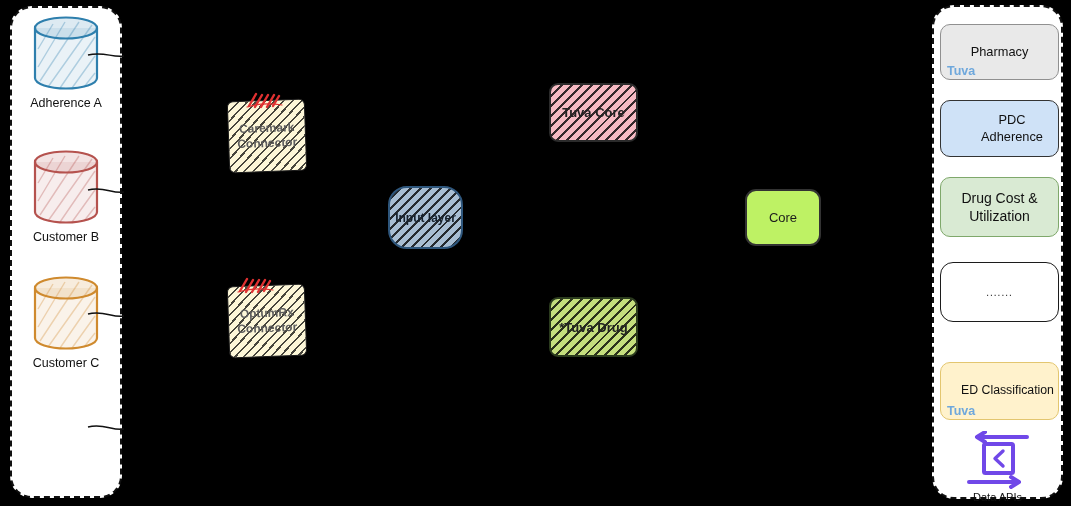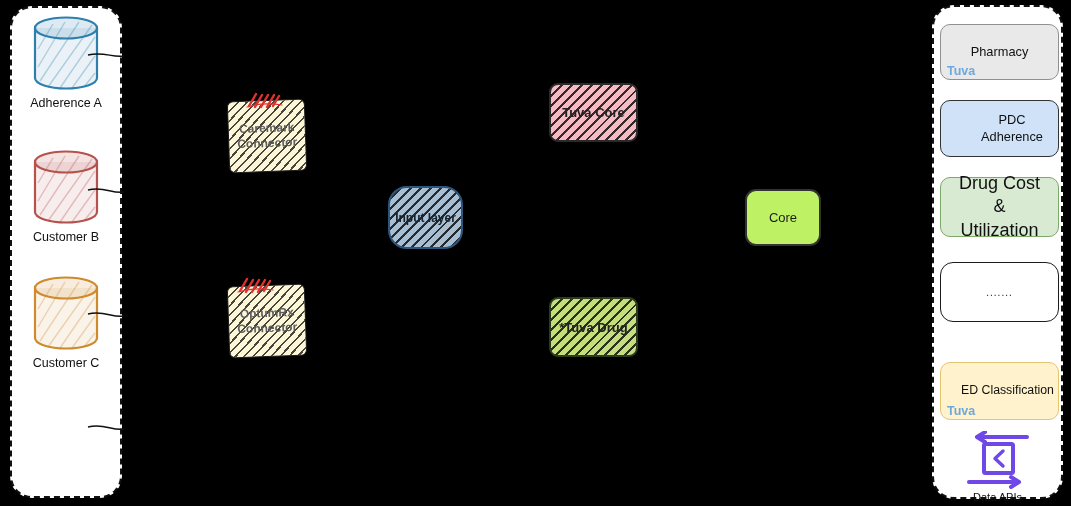--- a/index.html
+++ b/index.html
@@ -44,21 +44,21 @@
   .scribble-2{left:236px;top:276px;}
 
   
   .mart{position:absolute;left:6px;width:119px;display:flex;align-items:center;justify-content:center;
         text-align:center;border-radius:10px;}
   .mart-label{font-size:12.8px;color:#111;line-height:1.3;}
   .m-pharmacy{top:17px;height:56px;border:1.6px solid #909090;}
   .m-pdc{top:93px;height:57px;border:1.4px solid #333;}
   .m-pdc .mart-label{max-width:78px;margin-left:25px;}
   .m-drug{top:170px;height:60px;border:1.6px solid #7fa86b;}
-  .m-drug .mart-label{max-width:92px;font-size:18px;}
+  .m-drug .mart-label{max-width:92px;font-size:14px;}
   .m-dots{top:255px;height:60px;border:1.7px solid #1c1c1c;border-radius:13px;}
   .m-dots .mart-label{font-size:10px;letter-spacing:1px;color:#222;}
   .m-ed{top:355px;height:58px;border:1.6px solid #e3c66f;}
   .m-ed .mart-label{font-size:12.3px;}
   .tuva-tag{position:absolute;left:6px;bottom:1px;font-size:12.5px;font-weight:700;}
 
   .data-apis{position:absolute;left:0;top:424px;width:100%;text-align:center;}
   .data-apis svg{display:block;margin:0 auto;}
   .data-apis-label{display:block;margin-top:2px;font-size:11px;color:#111;}
 </style>

